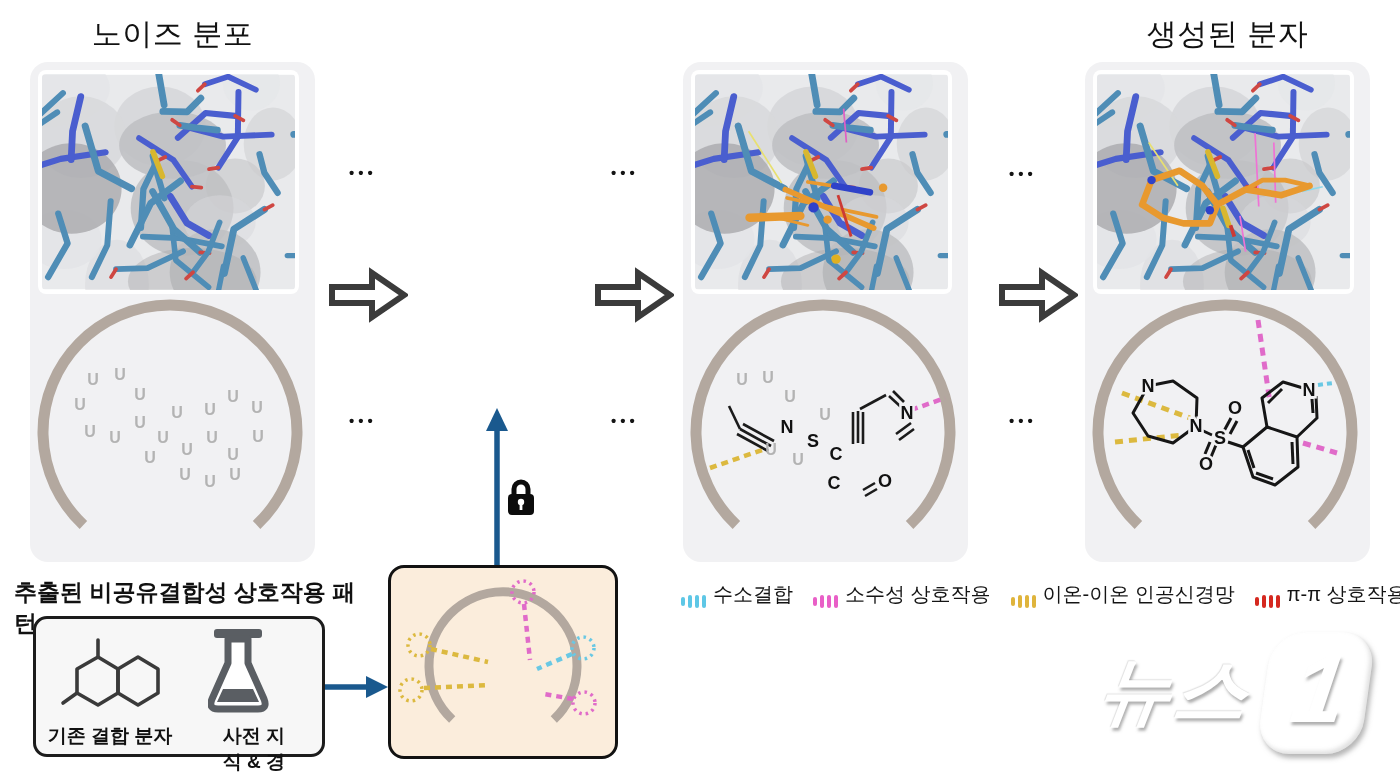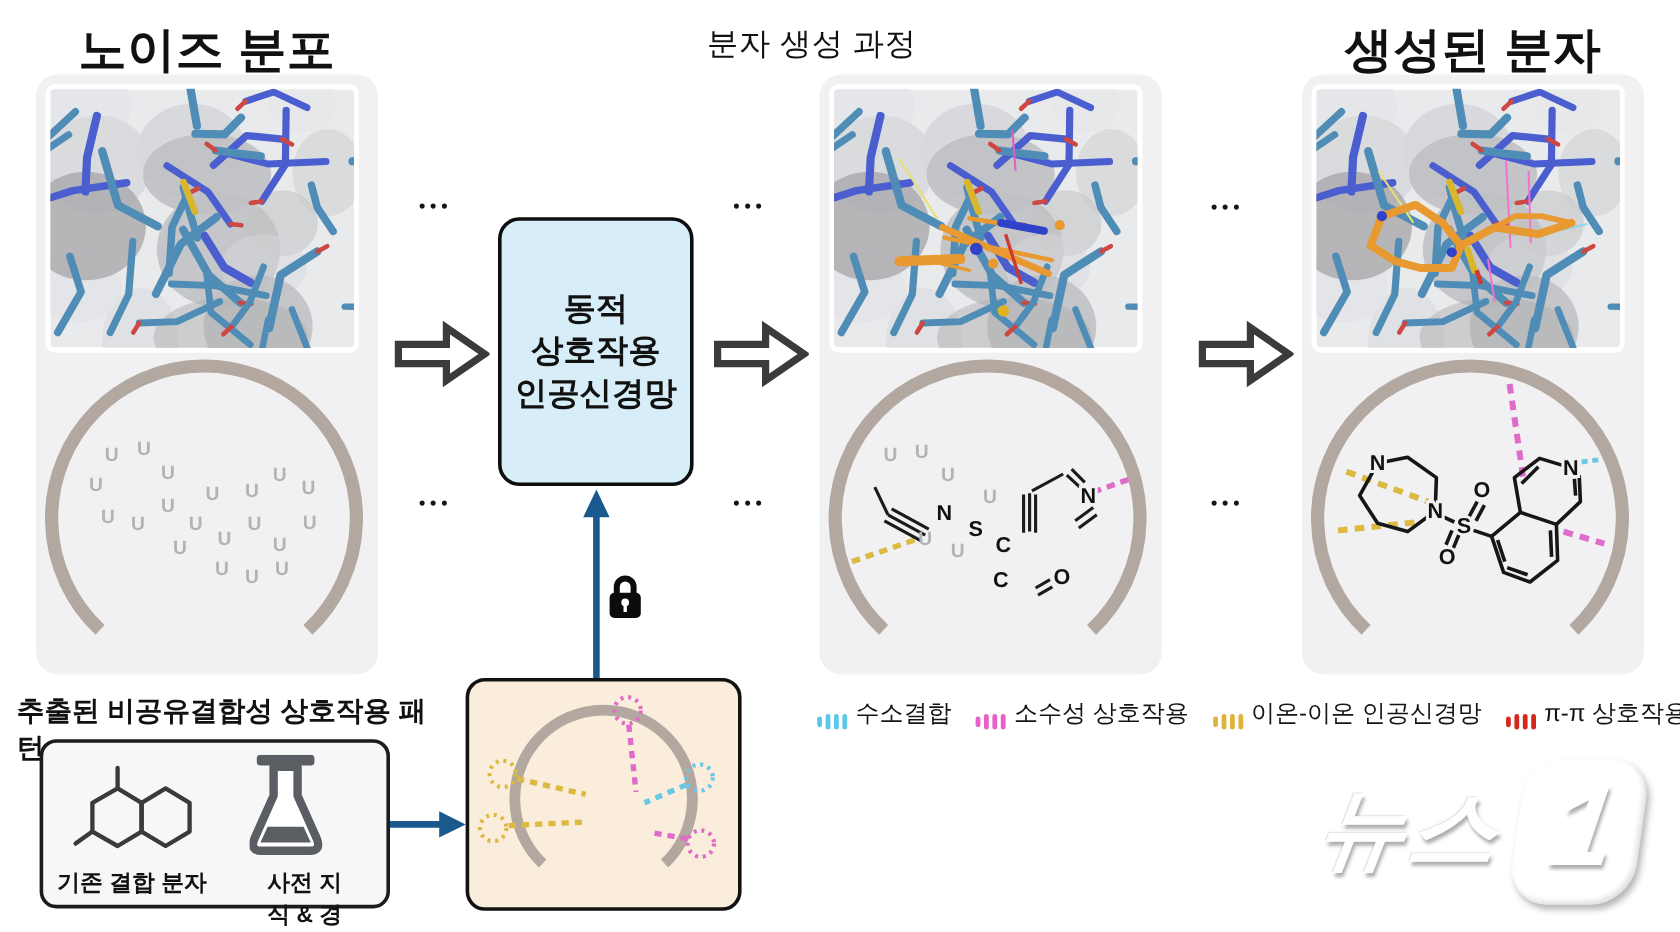--- a/index.html
+++ b/index.html
@@ -1,18 +1,18 @@
 <!DOCTYPE html>
 <html><head>
 <meta charset="utf-8">
 <style>
   html,body{margin:0;padding:0;background:#ffffff;}
   .stage{position:relative;width:1400px;height:777px;background:#fff;
          font-family:"Liberation Sans",sans-serif;color:#111;overflow:hidden;}
-  .hd{position:absolute;text-align:center;font-size:40px;font-weight:bold;letter-spacing:.5px;}
+  .hd{position:absolute;text-align:center;font-size:30px;font-weight:normal;letter-spacing:.5px;}
   .hd.mid{font-weight:400;font-size:26px;}
   .panel{position:absolute;width:285px;height:500px;background:#f1f1f3;border-radius:18px;}
   .pximg{position:absolute;left:8px;top:8px;width:261px;height:224px;background:#fff;
          border-radius:8px;padding:4px;box-sizing:border-box;}
   .pximg svg{width:100%;height:100%;border-radius:4px;display:block;}
   .arcsvg{position:absolute;left:0;top:0;width:285px;height:500px;}
   .u{position:absolute;color:#b3b3b3;font-size:16px;font-weight:600;transform:translate(-50%,-50%);}
   .dots{position:absolute;font-size:15px;font-weight:bold;letter-spacing:4px;color:#141414;transform:translate(-50%,-50%);}
   .nnbox{position:absolute;left:415px;top:181px;width:163px;height:224px;background:#d7eef9;
          border:3px solid #0e0e0e;border-radius:18px;display:flex;flex-direction:column;
@@ -40,21 +40,20 @@
   .wm-one{position:absolute;left:28px;top:2px;font-size:96px;font-style:italic;font-weight:bold;color:#fff;
       text-shadow:2px 3px 3px rgba(120,120,120,.6);}
   svg text{font-family:"Liberation Sans",sans-serif;}
 </style>
 </head>
 <body>
 
 <div class="stage">
 
   <div class="hd" style="left:30px;top:14px;width:285px;">노이즈 분포</div>
-  <div class="hd mid" style="left:534px;top:19px;width:285px;">분자 생성 과정</div>
   <div class="hd" style="left:1085px;top:14px;width:285px;">생성된 분자</div>
 
   <div class="panel" style="left:30px;top:62px;">
     <div class="pximg">
       <svg viewBox="0 0 269 228">
           <g>
             <rect x="0" y="0" width="269" height="228" fill="#e9eaec"></rect>
             <ellipse cx="3.148578598164022" cy="14.126482727006078" rx="68.89156637340784" ry="41.16503340564668" fill="#e3e4e7" opacity="0.63"></ellipse>
             <ellipse cx="125.41657814779319" cy="54.70294238906354" rx="48.55962898954749" ry="42.27359523624182" fill="#c9cacd" opacity="0.52"></ellipse>
             <ellipse cx="205.54017948592082" cy="118.19578042253852" rx="31.462588485330343" ry="29.24650936294347" fill="#c9cacd" opacity="0.69"></ellipse>
@@ -388,25 +387,20 @@
     </svg>
   </div>
 
   <div class="dots" style="left:363px;top:172px;">•••</div>
   <div class="dots" style="left:625px;top:172px;">•••</div>
   <div class="dots" style="left:363px;top:420px;">•••</div>
   <div class="dots" style="left:625px;top:420px;">•••</div>
   <div class="dots" style="left:1023px;top:173px;">•••</div>
   <div class="dots" style="left:1023px;top:420px;">•••</div>
 
-  <div class="nnbox">
-    <div>동적</div>
-    <div>상호작용</div>
-    <div>인공신경망</div>
-  </div>
 
   <svg class="flow" style="left:328px;top:266px;" width="80" height="58">
     <path d="M4,21 H44 V7 L76,29 L44,51 V37 H4 Z" fill="#ffffff" stroke="#3b3b3b" stroke-width="6"></path>
   </svg>
   <svg class="flow" style="left:594px;top:266px;" width="80" height="58">
     <path d="M4,21 H44 V7 L76,29 L44,51 V37 H4 Z" fill="#ffffff" stroke="#3b3b3b" stroke-width="6"></path>
   </svg>
   <svg class="flow" style="left:998px;top:266px;" width="80" height="58">
     <path d="M4,21 H44 V7 L76,29 L44,51 V37 H4 Z" fill="#ffffff" stroke="#3b3b3b" stroke-width="6"></path>
   </svg>

